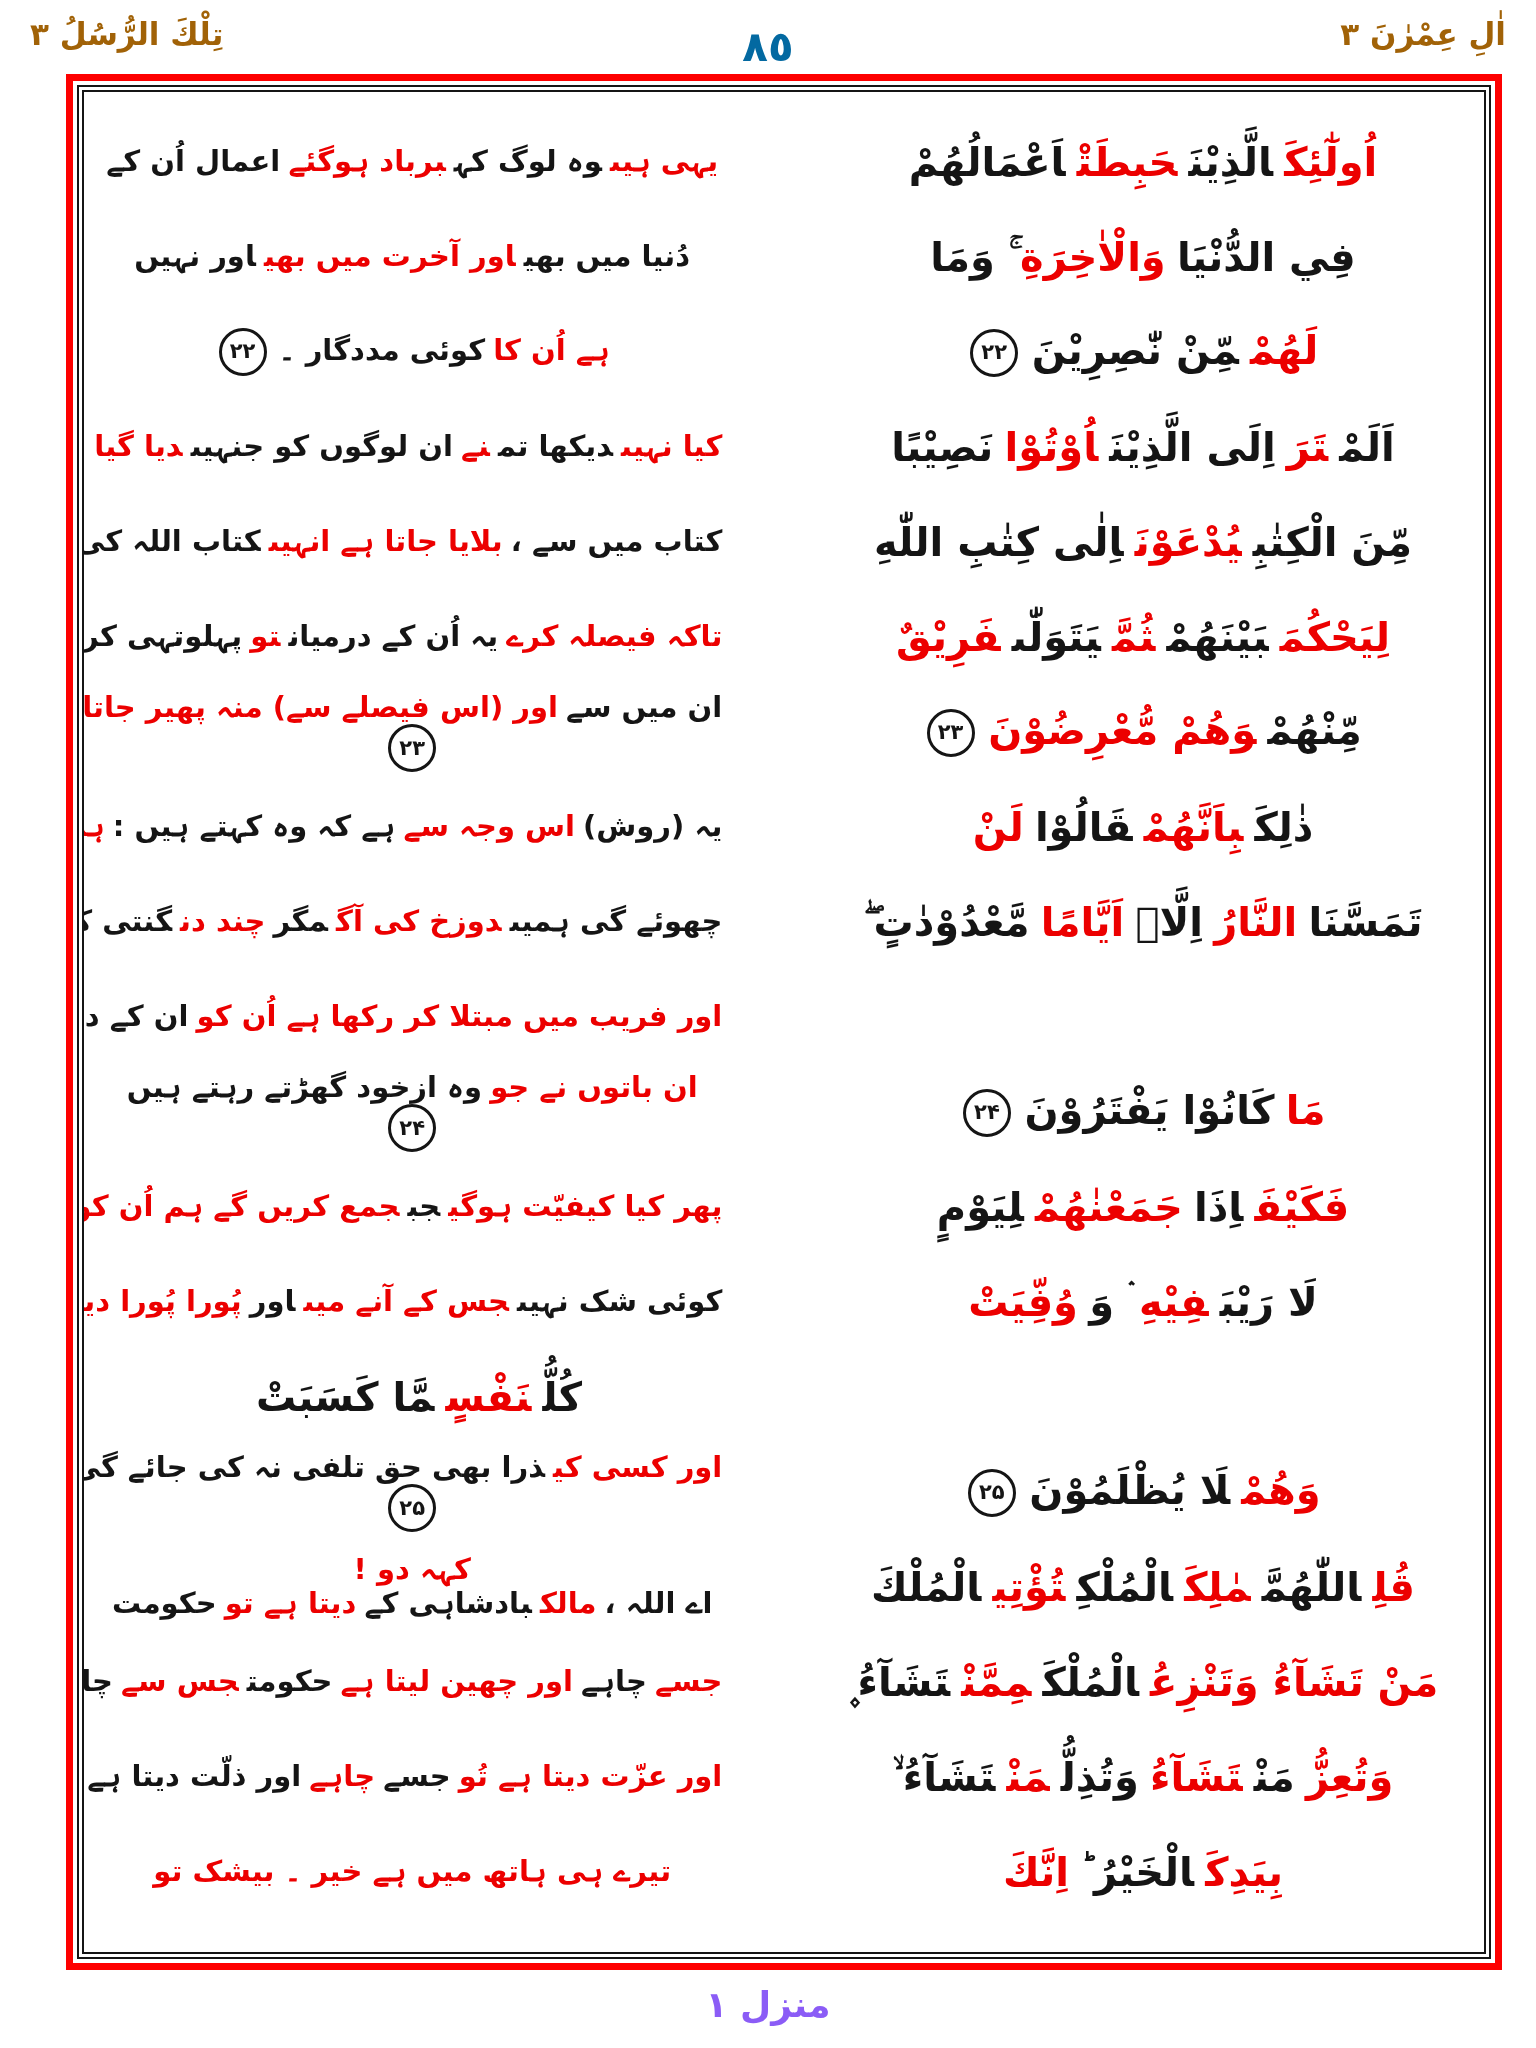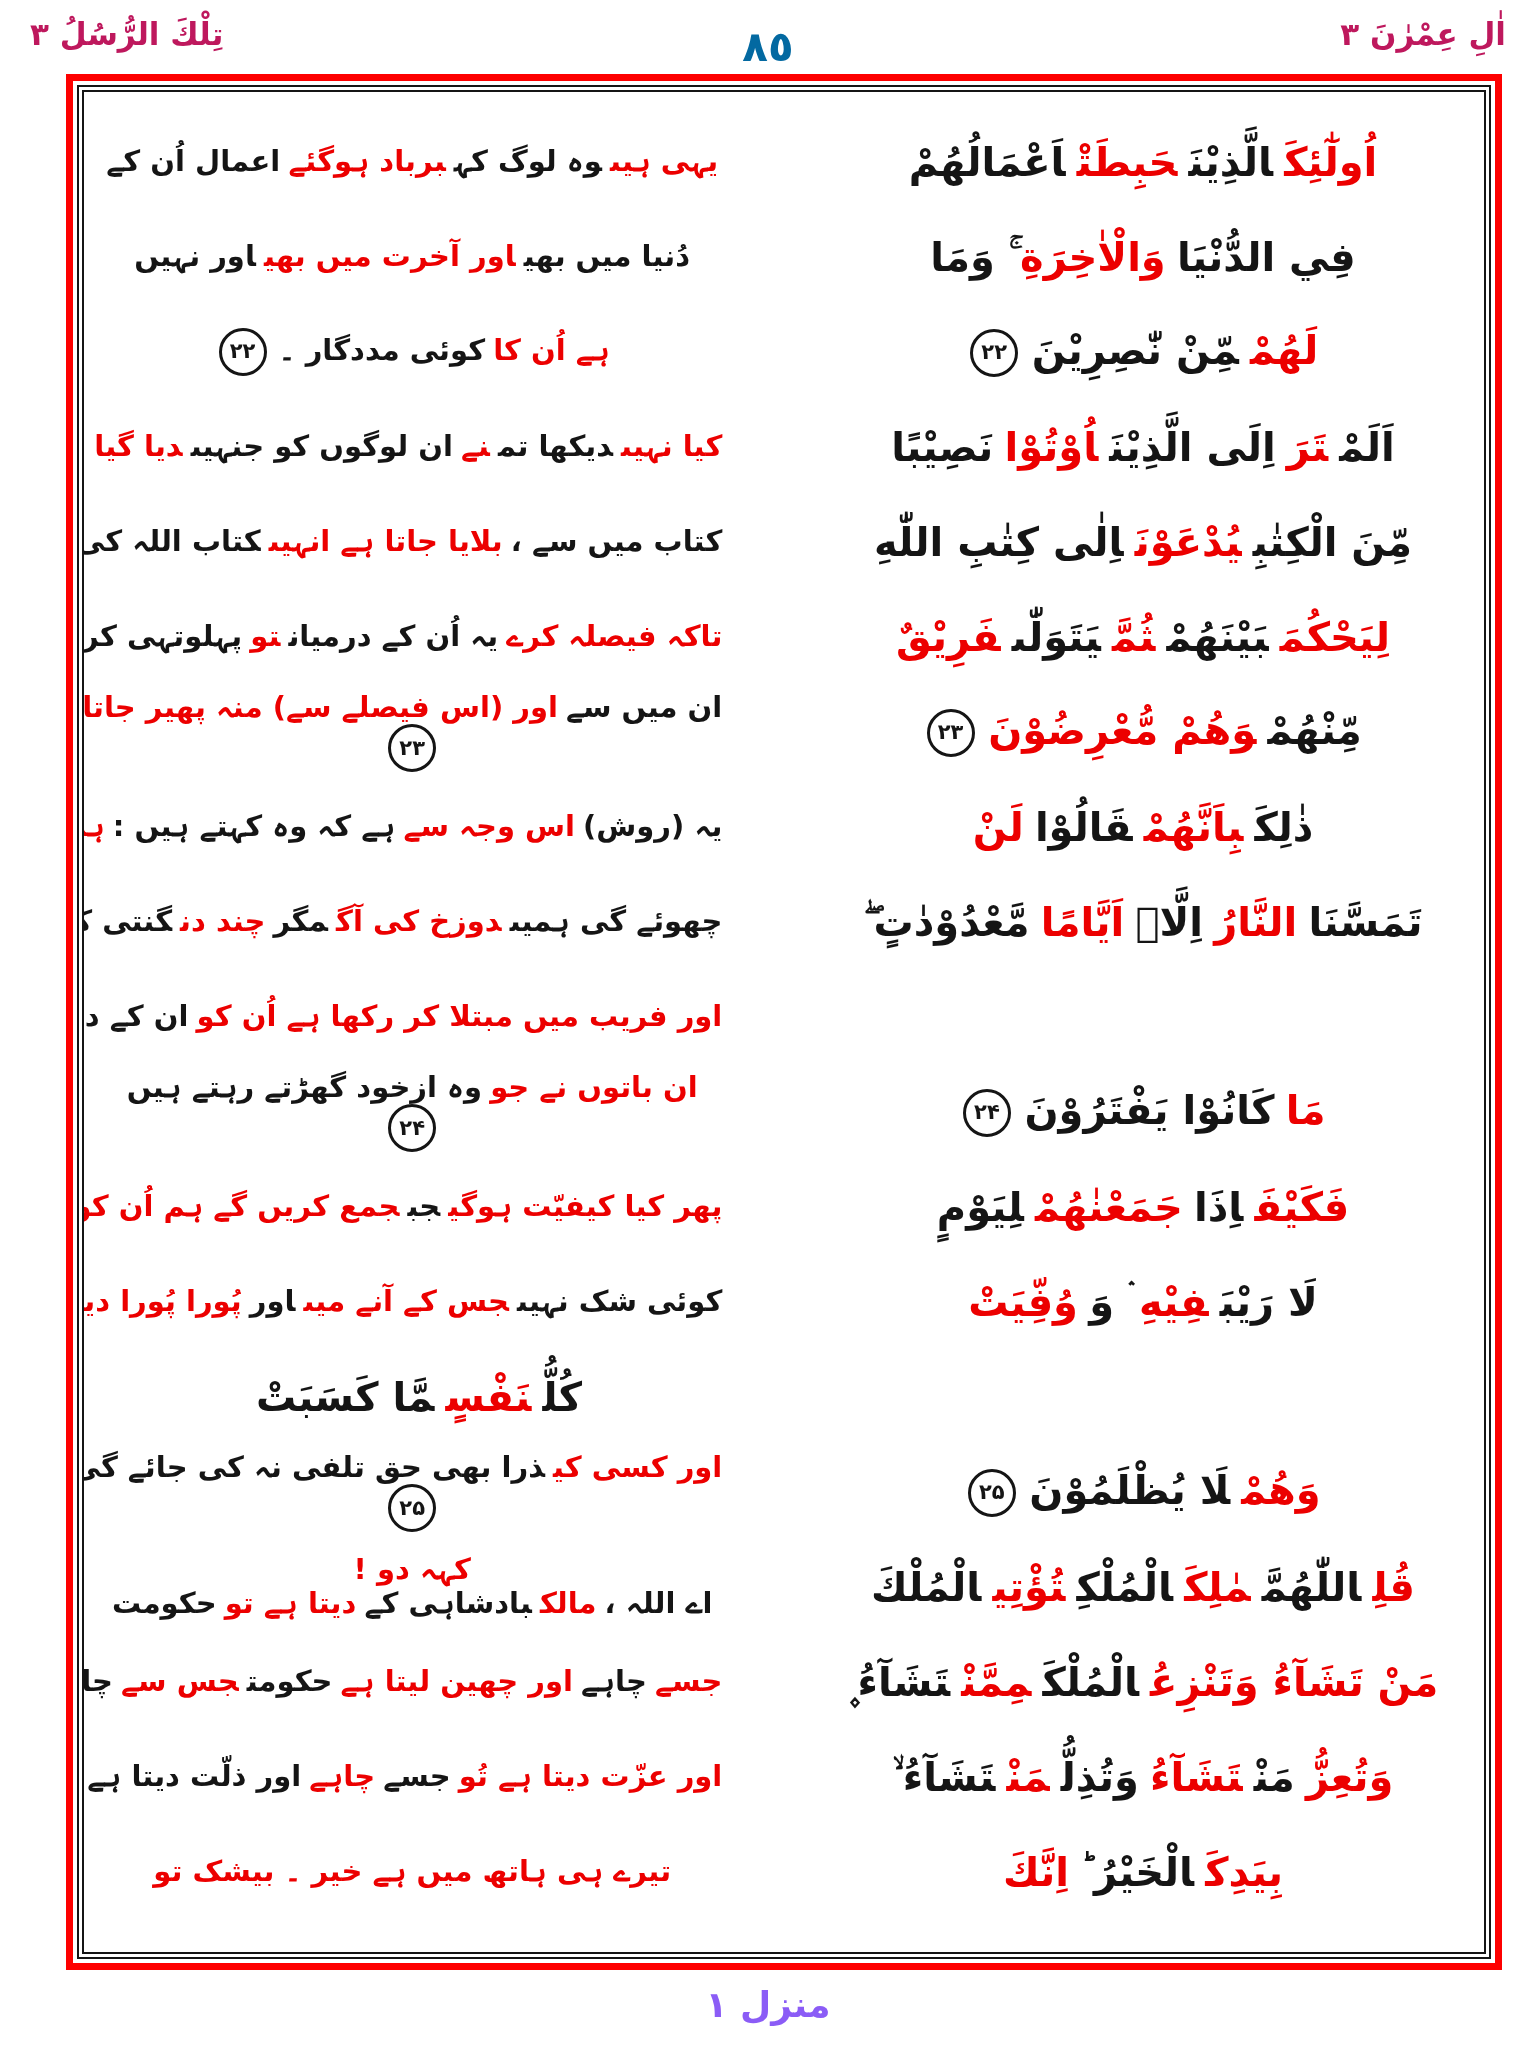--- a/index.html
+++ b/index.html
@@ -1,21 +1,21 @@
 <!DOCTYPE html>
 <html lang="ur" style="--red: #ec0000; --ink: #151515; --border-red: #fe0000;"><head>
 <meta charset="utf-8">
 <style>
   html,body{margin:0;padding:0;background:#fff;}
   .page{position:relative;width:1536px;height:2048px;background:#ffffff;overflow:hidden;
         font-family:"DejaVu Sans",sans-serif;}
   
   .hdr{position:absolute;top:16px;left:0;right:0;display:flex;justify-content:space-between;
        align-items:flex-end;padding:0 30px;}
-  .hdr-title{font-size:31px;font-weight:700;color:#be185d;direction:rtl;}
+  .hdr-title{font-size:31px;font-weight:700;color:#a16207;direction:rtl;}
   .hdr-page-no{font-size:42px;font-weight:700;color:#0369a1;direction:rtl;
        position:absolute;left:0;right:0;top:6px;text-align:center;}
   
   .frame{position:absolute;left:66px;top:74px;width:1436px;height:1896px;
          border:7px solid var(--border-red);box-sizing:border-box;background:#fff;}
   .frame-inner{position:absolute;left:4px;top:4px;right:4px;bottom:4px;
          border:7px double var(--ink);box-sizing:border-box;padding:22px 20px 0 14px;overflow:hidden;}
   
   .row{display:flex;justify-content:space-between;align-items:center;height:95px;}
   .cell{text-align:center;direction:rtl;unicode-bidi:embed;line-height:1.15;}

